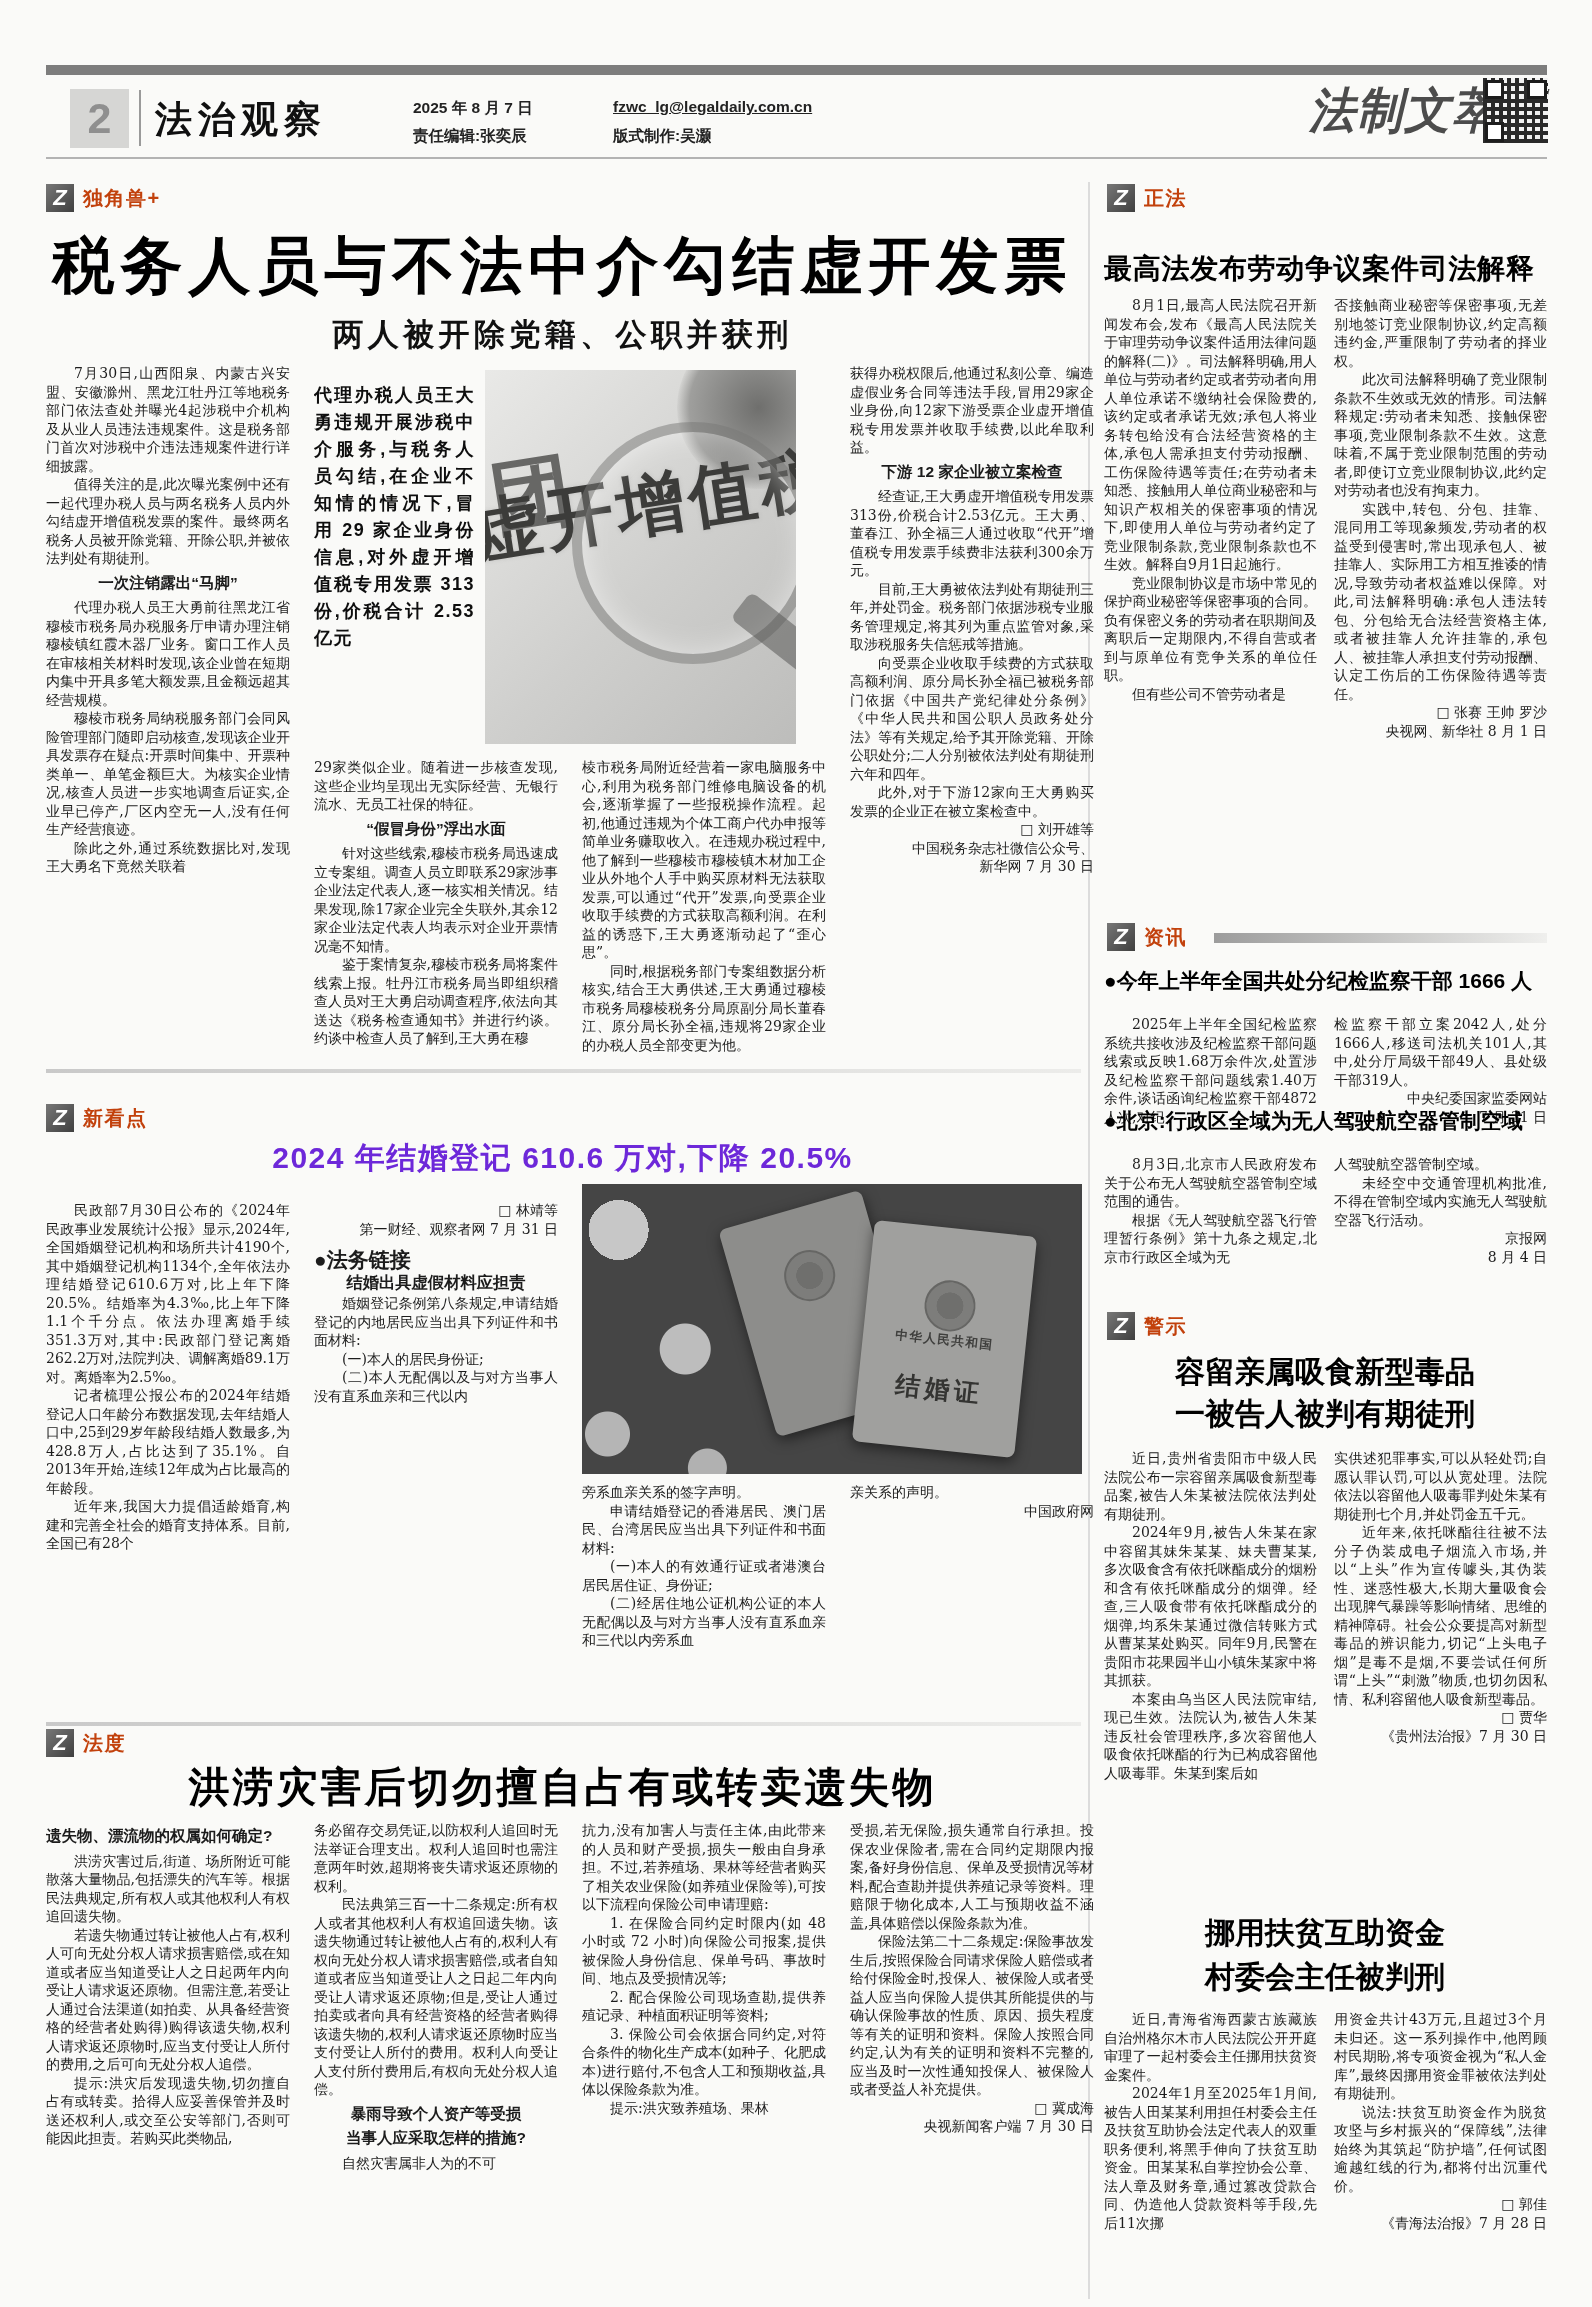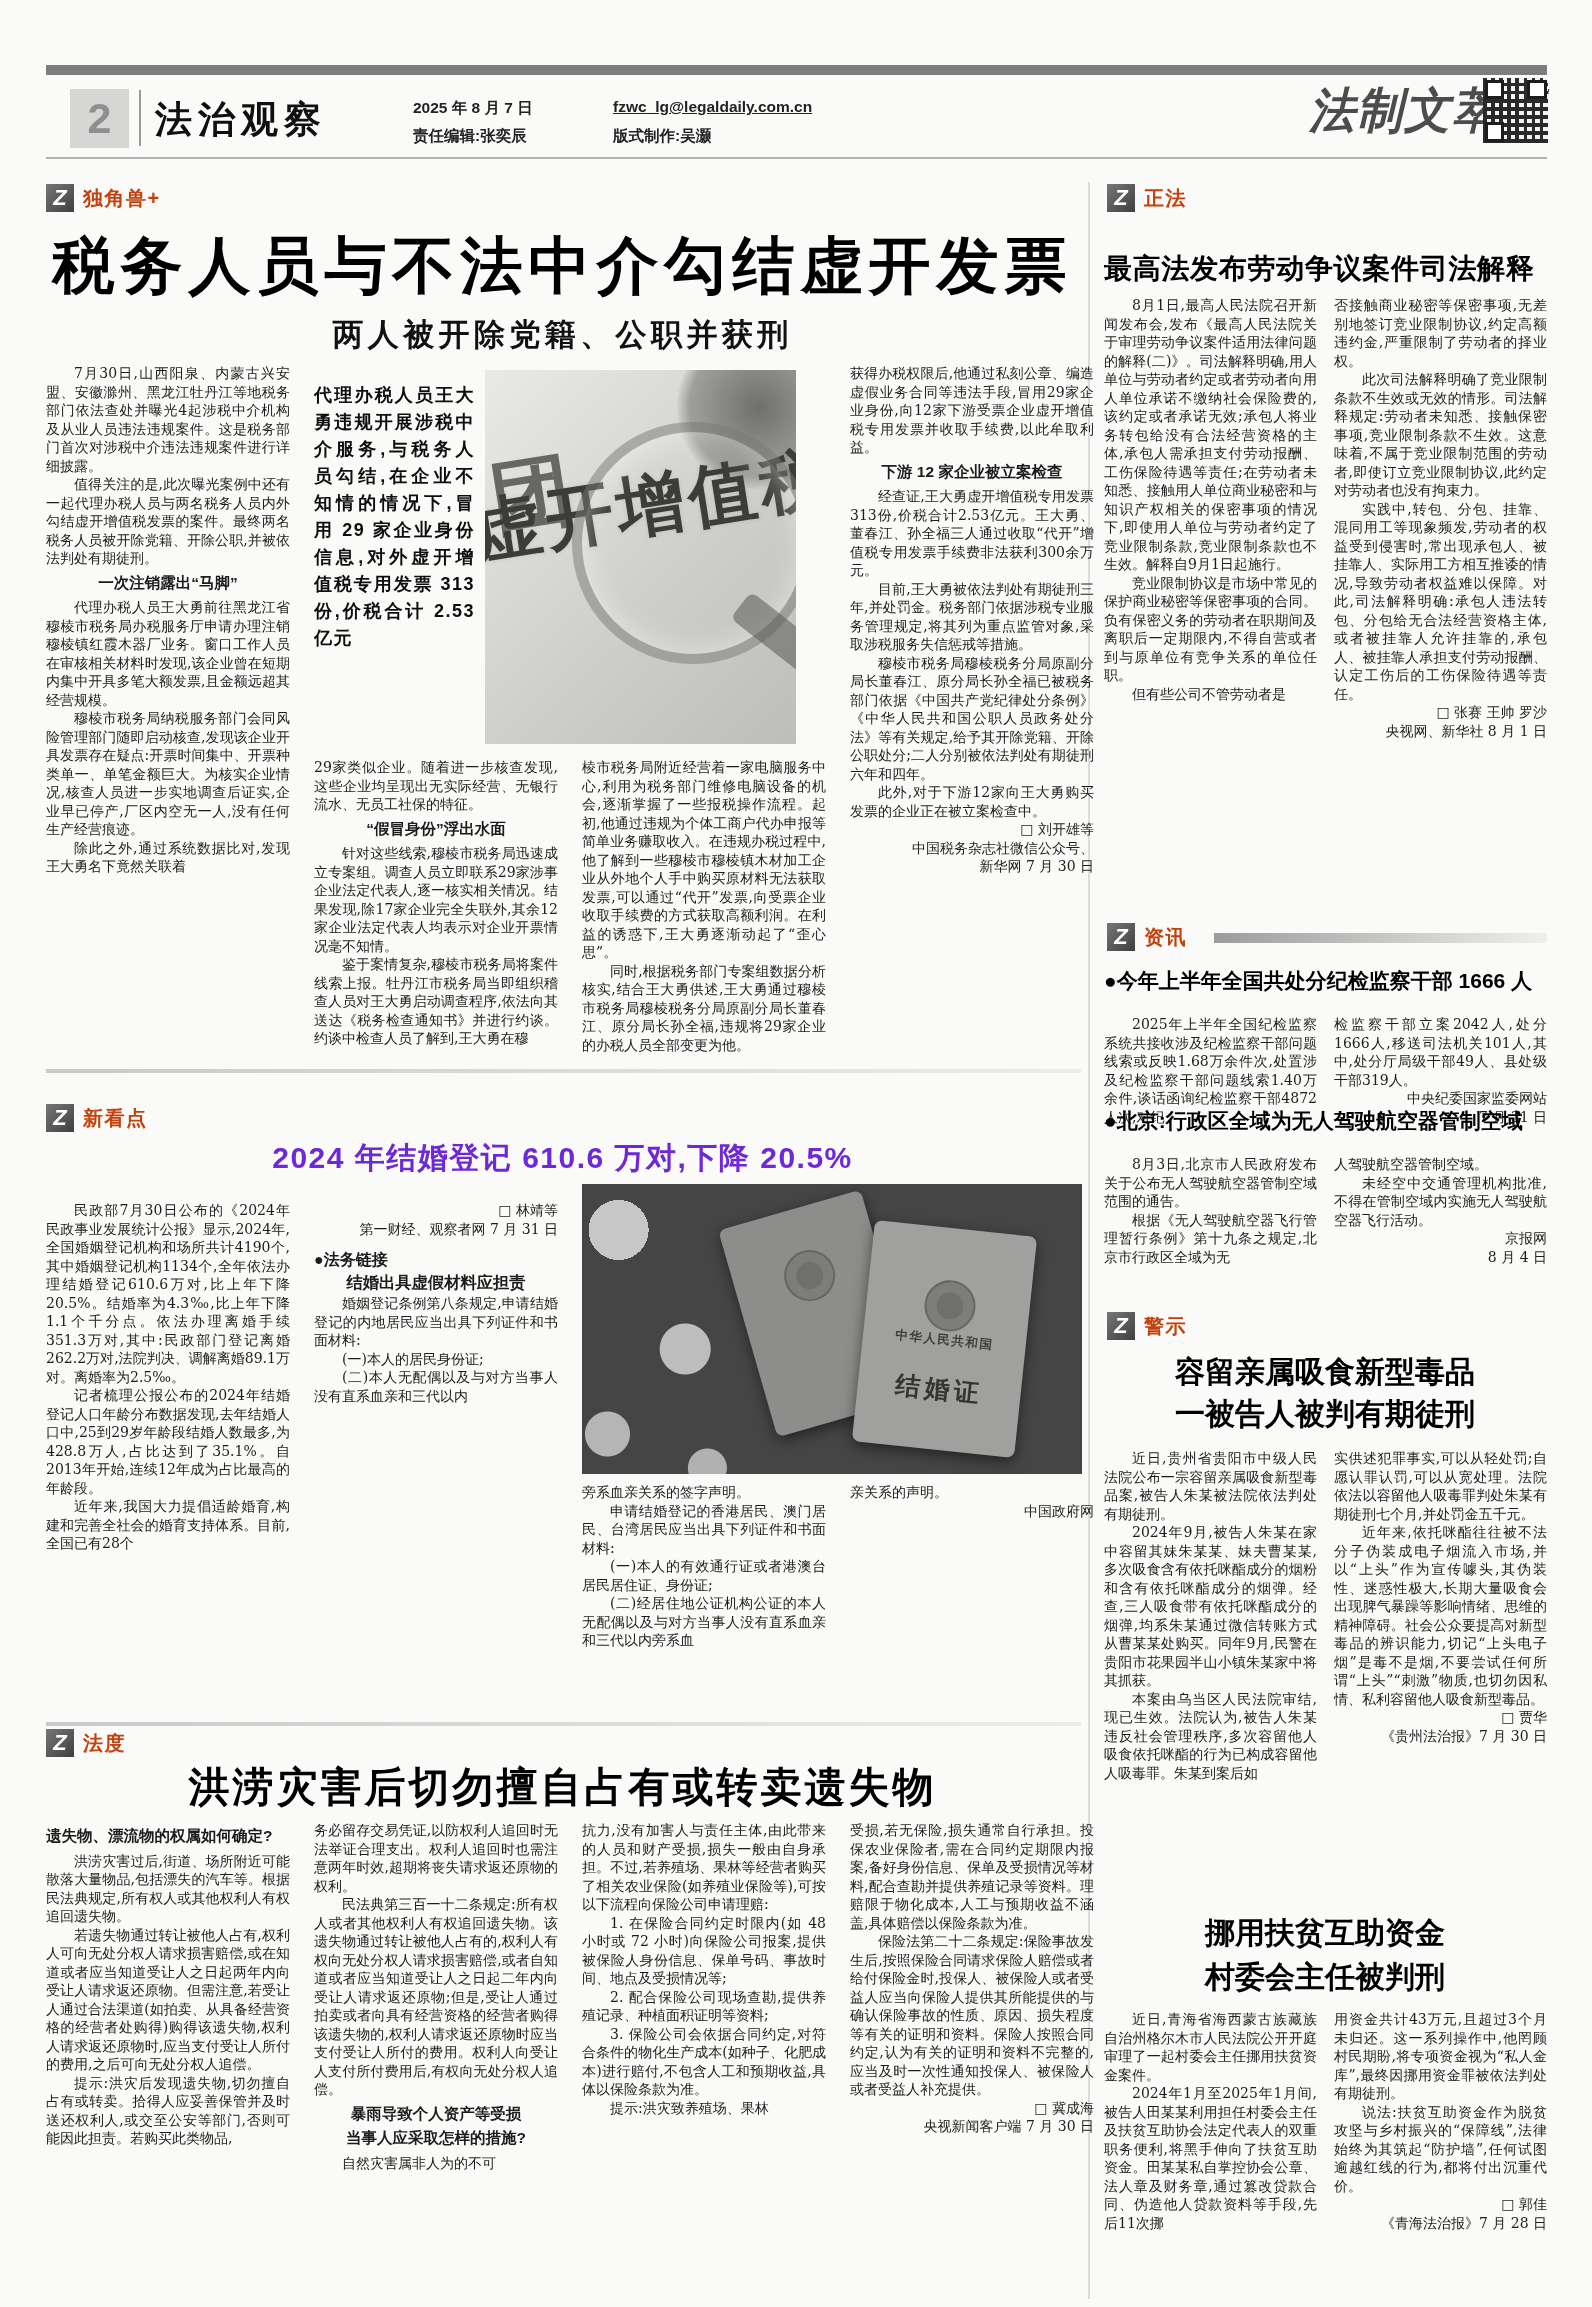--- a/index.html
+++ b/index.html
@@ -48,21 +48,21 @@
   .h-bot{width:1033px;text-align:center;font-size:41px;font-weight:900;letter-spacing:3px;color:#000;
          font-family:"Liberation Sans",sans-serif;white-space:nowrap;}
   
   .col{width:244px;font-size:14px;line-height:18.5px;text-align:justify;overflow:hidden;color:#1c1c1c;}
   .ncol{width:213px;font-size:14px;line-height:18.5px;text-align:justify;overflow:hidden;color:#1c1c1c;}
   .col p,.ncol p{margin:0;}
   .ind{text-indent:2em;}
   .chead{font-weight:bold;text-align:center;font-size:15.5px;margin:6px 0 !important;
          font-family:"Liberation Sans",sans-serif;}
   .src{text-align:right;}
-  .linktag{font-weight:900;font-size:16px;margin-top:13.3px !important;font-family:"Liberation Sans",sans-serif;}
+  .linktag{font-weight:900;font-size:21px;margin-top:13.3px !important;font-family:"Liberation Sans",sans-serif;}
   .linkhead{font-weight:900;text-align:center;font-size:16.3px;font-family:"Liberation Sans",sans-serif;margin:3px 0 !important;}
   
   .quote{left:314px;top:382px;width:161px;height:370px;font-size:18px;line-height:27px;
          font-weight:bold;text-align:justify;letter-spacing:1.5px;color:#0e0e0e;overflow:hidden;
          font-family:"Liberation Sans",sans-serif;}
   
   .ph1{left:485px;top:370px;width:311px;height:374px;overflow:hidden;
        background:linear-gradient(135deg,#e9e9e7 0%,#cfcfcd 55%,#bdbdbb 100%);}
   .ph1-corner{position:absolute;right:-44px;top:-44px;width:163px;height:163px;border-radius:50%;
               background:radial-gradient(circle,#6f6f6d 0%,#9f9f9d 60%,transparent 72%);}
@@ -151,21 +151,21 @@
   <div class="abs col" style="left:582px;top:758px;height:306px;">
     <p>棱市税务局附近经营着一家电脑服务中心,利用为税务部门维修电脑设备的机会,逐渐掌握了一些报税操作流程。起初,他通过违规为个体工商户代办申报等简单业务赚取收入。在违规办税过程中,他了解到一些穆棱市穆棱镇木材加工企业从外地个人手中购买原材料无法获取发票,可以通过“代开”发票,向受票企业收取手续费的方式获取高额利润。在利益的诱惑下,王大勇逐渐动起了“歪心思”。</p>
     <p class="ind">同时,根据税务部门专案组数据分析核实,结合王大勇供述,王大勇通过穆棱市税务局穆棱税务分局原副分局长董春江、原分局长孙全福,违规将29家企业的办税人员全部变更为他。</p>
   </div>
 
   <div class="abs col" style="left:850px;top:364px;height:699px;">
     <p>获得办税权限后,他通过私刻公章、编造虚假业务合同等违法手段,冒用29家企业身份,向12家下游受票企业虚开增值税专用发票并收取手续费,以此牟取利益。</p>
     <p class="chead">下游 12 家企业被立案检查</p>
     <p class="ind">经查证,王大勇虚开增值税专用发票313份,价税合计2.53亿元。王大勇、董春江、孙全福三人通过收取“代开”增值税专用发票手续费非法获利300余万元。</p>
     <p class="ind">目前,王大勇被依法判处有期徒刑三年,并处罚金。税务部门依据涉税专业服务管理规定,将其列为重点监管对象,采取涉税服务失信惩戒等措施。</p>
-    <p class="ind">穆棱市税务局穆棱税务分局原副分局长董春江、原分局长孙全福已被税务部门依据《中国共产党纪律处分条例》《中华人民共和国公职人员政务处分法》等有关规定,给予其开除党籍、开除公职处分;二人分别被依法判处有期徒刑六年和四年。</p>
+    <p class="ind">向受票企业收取手续费的方式获取高额利润、原分局长孙全福已被税务部门依据《中国共产党纪律处分条例》《中华人民共和国公职人员政务处分法》等有关规定,给予其开除党籍、开除公职处分;二人分别被依法判处有期徒刑六年和四年。</p>
     <p class="ind">此外,对于下游12家向王大勇购买发票的企业正在被立案检查中。</p>
     <p class="src">□ 刘开雄等</p>
     <p class="src">中国税务杂志社微信公众号、</p>
     <p class="src">新华网 7 月 30 日</p>
   </div>
 
   <div class="abs tag" style="left:1107px;top:184px;">
     <span class="tagicon">Z</span>
     <span class="taglabel">正法</span>
   </div>

